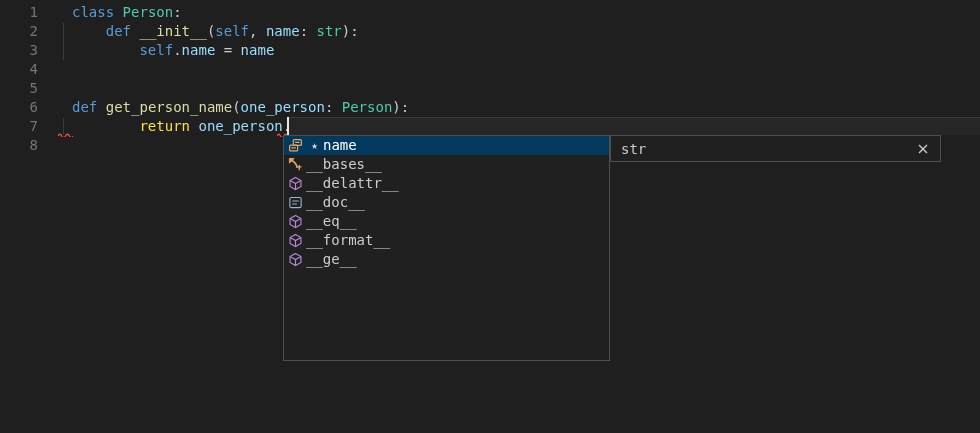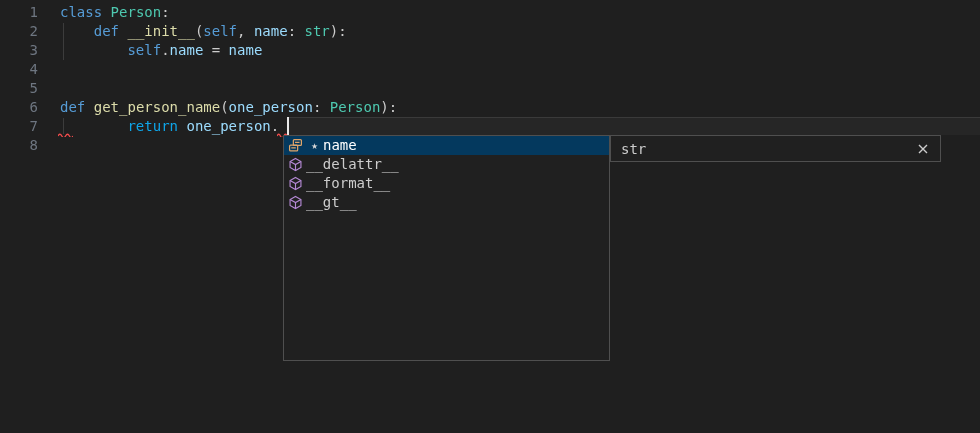--- a/index.html
+++ b/index.html
@@ -14,21 +14,21 @@
 
   
   #editor { position:absolute; inset:0; }
 
   .line { position:absolute; left:0; width:100%; height:19px; line-height:19px; }
   .ln {
     position:absolute; left:0; top:0; width:38px; height:19px;
     text-align:right; color:var(--lineNumber,#6e7681);
     user-select:none;
   }
-  .code { position:absolute; left:60px; top:0; white-space:pre; }
+  .code { position:absolute; left:72px; top:0; white-space:pre; }
 
   .indent-guide { position:absolute; width:1px; background:#3c3c3c; }
   #guide-class { left:63px; top:23px; height:37px; }
   #guide-fn    { left:63px; top:118px; height:16px; }
 
   #line7-highlight {
     position:absolute; left:287px; top:117px; width:693px; height:18px;
     background:rgba(255,255,255,0.035);
     border-top:1px solid #3a3a3a;
   }
@@ -101,21 +101,21 @@
       <div class="line" style="top: 79px;">
         <div class="ln">5</div>
         <div class="code"></div>
       </div>
       <div class="line" style="top: 98px;">
         <div class="ln">6</div>
         <div class="code"><span style="color: rgb(86, 156, 214);">def</span><span style="color: rgb(204, 204, 204);"> </span><span style="color: rgb(220, 220, 170);">get_person_name</span><span style="color: rgb(204, 204, 204);">(</span><span style="color: rgb(156, 220, 254);">one_person</span><span style="color: rgb(204, 204, 204);">: </span><span style="color: rgb(78, 201, 176);">Person</span><span style="color: rgb(204, 204, 204);">):</span></div>
       </div>
       <div class="line" style="top: 117px;">
         <div class="ln">7</div>
-        <div class="code"><span style="color: rgb(204, 204, 204);">        </span><span style="color: #0ea5e9;">return</span><span style="color: rgb(204, 204, 204);"> </span><span style="color: rgb(156, 220, 254);">one_person</span><span style="color: rgb(204, 204, 204);">.</span></div>
+        <div class="code"><span style="color: rgb(204, 204, 204);">        </span><span style="color: #fde047;">return</span><span style="color: rgb(204, 204, 204);"> </span><span style="color: rgb(156, 220, 254);">one_person</span><span style="color: rgb(204, 204, 204);">.</span></div>
       </div>
       <div class="line" style="top: 136px;">
         <div class="ln">8</div>
         <div class="code"></div>
       </div>
     </div>
 
   <div id="cursor"></div>
 
   <svg id="squiggle-indent" class="squiggle" viewBox="0 0 15 5" width="15" height="5">
@@ -128,31 +128,48 @@
 
 <div id="suggest-list">
     <div class="srow selected"><span class="sicon"><svg viewBox="0 0 16 16" width="15" height="15">
     <g fill="none" stroke="#e0a569" stroke-width="1.3">
       <rect x="5.7" y="1.7" width="8.6" height="6.2" rx="1"></rect>
       <rect x="1.7" y="7.6" width="8.6" height="6.2" rx="1"></rect>
       <path d="M7.5 4.6 h4.8 M3.5 10.5 h4.8"></path>
           </g>
         </svg></span><span class="sstar">★</span><span class="slabel">name</span></div>
     <div class="srow"><span class="sicon"><svg viewBox="0 0 16 16" width="15" height="15">
+    <g fill="#e0a569" stroke="#e0a569">
+      <path d="M1.5 6.5 L1.5 1.5 L6.5 1.5 Z" stroke-width="1"></path>
+      <path d="M3.5 3.5 C 7.5 5.5, 9.3 7.5, 9.8 11.5" fill="none" stroke-width="1.8"></path>
+      <path d="M12 8.5 v5.5 M9.6 10.5 h4.8" fill="none" stroke-width="1.4"></path>
+          </g>
+        </svg></span><span class="slabel">__bases__</span></div>
+    <div class="srow"><span class="sicon"><svg viewBox="0 0 16 16" width="15" height="15">
     <path d="M8 1.6 L13.8 4.9 V11.1 L8 14.4 L2.2 11.1 V4.9 Z" fill="none" stroke="#b589d6" stroke-width="1.2"></path>
     <path d="M2.2 4.9 L8 8.1 L13.8 4.9 M8 8.1 V14.4" fill="none" stroke="#b589d6" stroke-width="1.2"></path>
         </svg></span><span class="slabel">__delattr__</span></div>
+    <div class="srow"><span class="sicon"><svg viewBox="0 0 16 16" width="15" height="15">
+    <g fill="none" stroke="#9db4d0" stroke-width="1.2">
+      <rect x="2" y="2.6" width="12" height="10.8" rx="1.5"></rect>
+      <path d="M4.5 6.4 h7 M4.5 9.6 h5"></path>
+          </g>
+        </svg></span><span class="slabel">__doc__</span></div>
+    <div class="srow"><span class="sicon"><svg viewBox="0 0 16 16" width="15" height="15">
+    <path d="M8 1.6 L13.8 4.9 V11.1 L8 14.4 L2.2 11.1 V4.9 Z" fill="none" stroke="#b589d6" stroke-width="1.2"></path>
+    <path d="M2.2 4.9 L8 8.1 L13.8 4.9 M8 8.1 V14.4" fill="none" stroke="#b589d6" stroke-width="1.2"></path>
+        </svg></span><span class="slabel">__eq__</span></div>
     <div class="srow"><span class="sicon"><svg viewBox="0 0 16 16" width="15" height="15">
     <path d="M8 1.6 L13.8 4.9 V11.1 L8 14.4 L2.2 11.1 V4.9 Z" fill="none" stroke="#b589d6" stroke-width="1.2"></path>
     <path d="M2.2 4.9 L8 8.1 L13.8 4.9 M8 8.1 V14.4" fill="none" stroke="#b589d6" stroke-width="1.2"></path>
         </svg></span><span class="slabel">__format__</span></div>
     <div class="srow"><span class="sicon"><svg viewBox="0 0 16 16" width="15" height="15">
     <path d="M8 1.6 L13.8 4.9 V11.1 L8 14.4 L2.2 11.1 V4.9 Z" fill="none" stroke="#b589d6" stroke-width="1.2"></path>
     <path d="M2.2 4.9 L8 8.1 L13.8 4.9 M8 8.1 V14.4" fill="none" stroke="#b589d6" stroke-width="1.2"></path>
-        </svg></span><span class="slabel">__gt__</span></div>
+        </svg></span><span class="slabel">__ge__</span></div>
   </div>
 
 <div id="suggest-details">
   <span id="details-title">str</span>
   <button id="details-close" aria-label="close">
     <svg viewBox="0 0 10 10" width="10" height="10">
       <path d="M1 1 L9 9 M9 1 L1 9" stroke="#cccccc" stroke-width="1.4" fill="none"></path>
     </svg>
   </button>
 </div>

